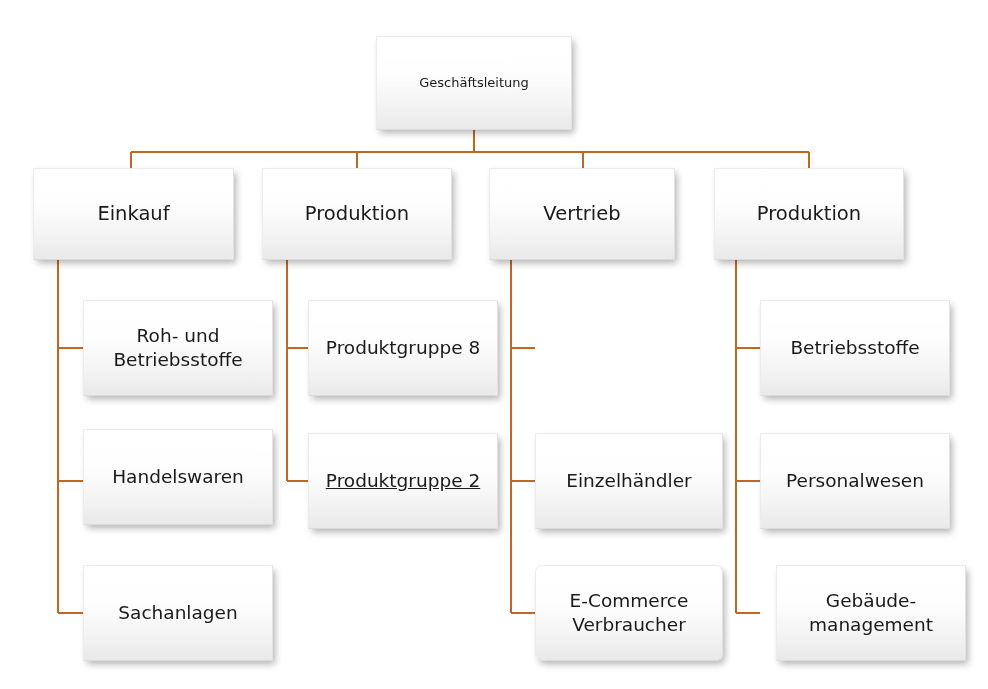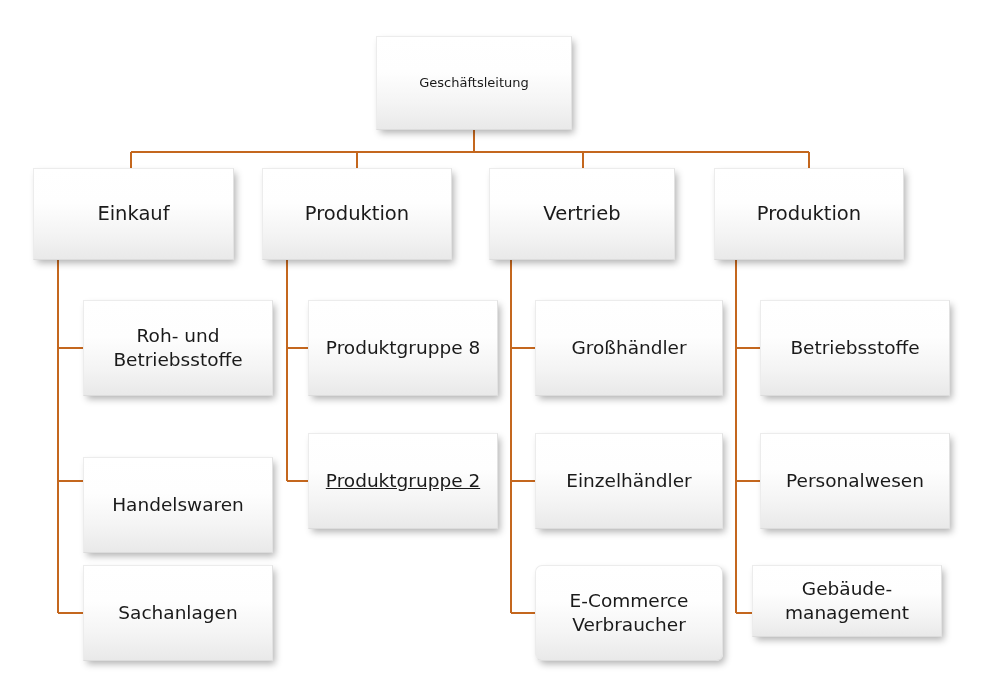--- a/index.html
+++ b/index.html
@@ -112,49 +112,46 @@
     <span class="node-label">Vertrieb</span>
   </div>
   <div class="node level-division" style="left: 714px; top: 168px; width: 190px; height: 92px;">
     <span class="node-label">Produktion</span>
   </div>
 
   <div class="node level-unit" style="left: 83px; top: 300px; width: 190px; height: 96px; justify-content: center;">
     <span class="node-label">Roh- und
 Betriebsstoffe</span>
   </div>
-  <div class="node level-unit" style="left: 83px; top: 457px; width: 190px; height: 96px;">
+  <div class="node level-unit" style="left: 83px; top: 429px; width: 190px; height: 96px;">
     <span class="node-label">Handelswaren</span>
   </div>
   <div class="node level-unit" style="left: 83px; top: 565px; width: 190px; height: 96px;">
     <span class="node-label">Sachanlagen</span>
   </div>
 
   <div class="node level-unit" style="left: 308px; top: 300px; width: 190px; height: 96px;">
     <span class="node-label">Produktgruppe 8</span>
   </div>
   <div class="node level-unit" style="left: 308px; top: 433px; width: 190px; height: 96px; text-decoration: underline;">
     <span class="node-label">Produktgruppe 2</span>
   </div>
 
-  <div class="node level-unit" style="left: 535px; top: 300px; width: 188px; height: 96px;">
-    <span class="node-label">Großhändler</span>
-  </div>
   <div class="node level-unit" style="left: 535px; top: 433px; width: 188px; height: 96px;">
     <span class="node-label">Einzelhändler</span>
   </div>
   <div class="node level-unit" style="left: 535px; top: 565px; width: 188px; height: 96px; border-radius: 7px;">
     <span class="node-label">E-Commerce
 Verbraucher</span>
   </div>
 
   <div class="node level-unit" style="left: 760px; top: 300px; width: 190px; height: 96px;">
     <span class="node-label">Betriebsstoffe</span>
   </div>
   <div class="node level-unit" style="left: 760px; top: 433px; width: 190px; height: 96px;">
     <span class="node-label">Personalwesen</span>
   </div>
-  <div class="node level-unit" style="left: 752px; top: 565px; width: 190px; height: 72px;">
+  <div class="node level-unit" style="left: 776px; top: 565px; width: 190px; height: 96px;">
     <span class="node-label">Gebäude-
 management</span>
   </div>
 
 </div>
 
 </body></html>

